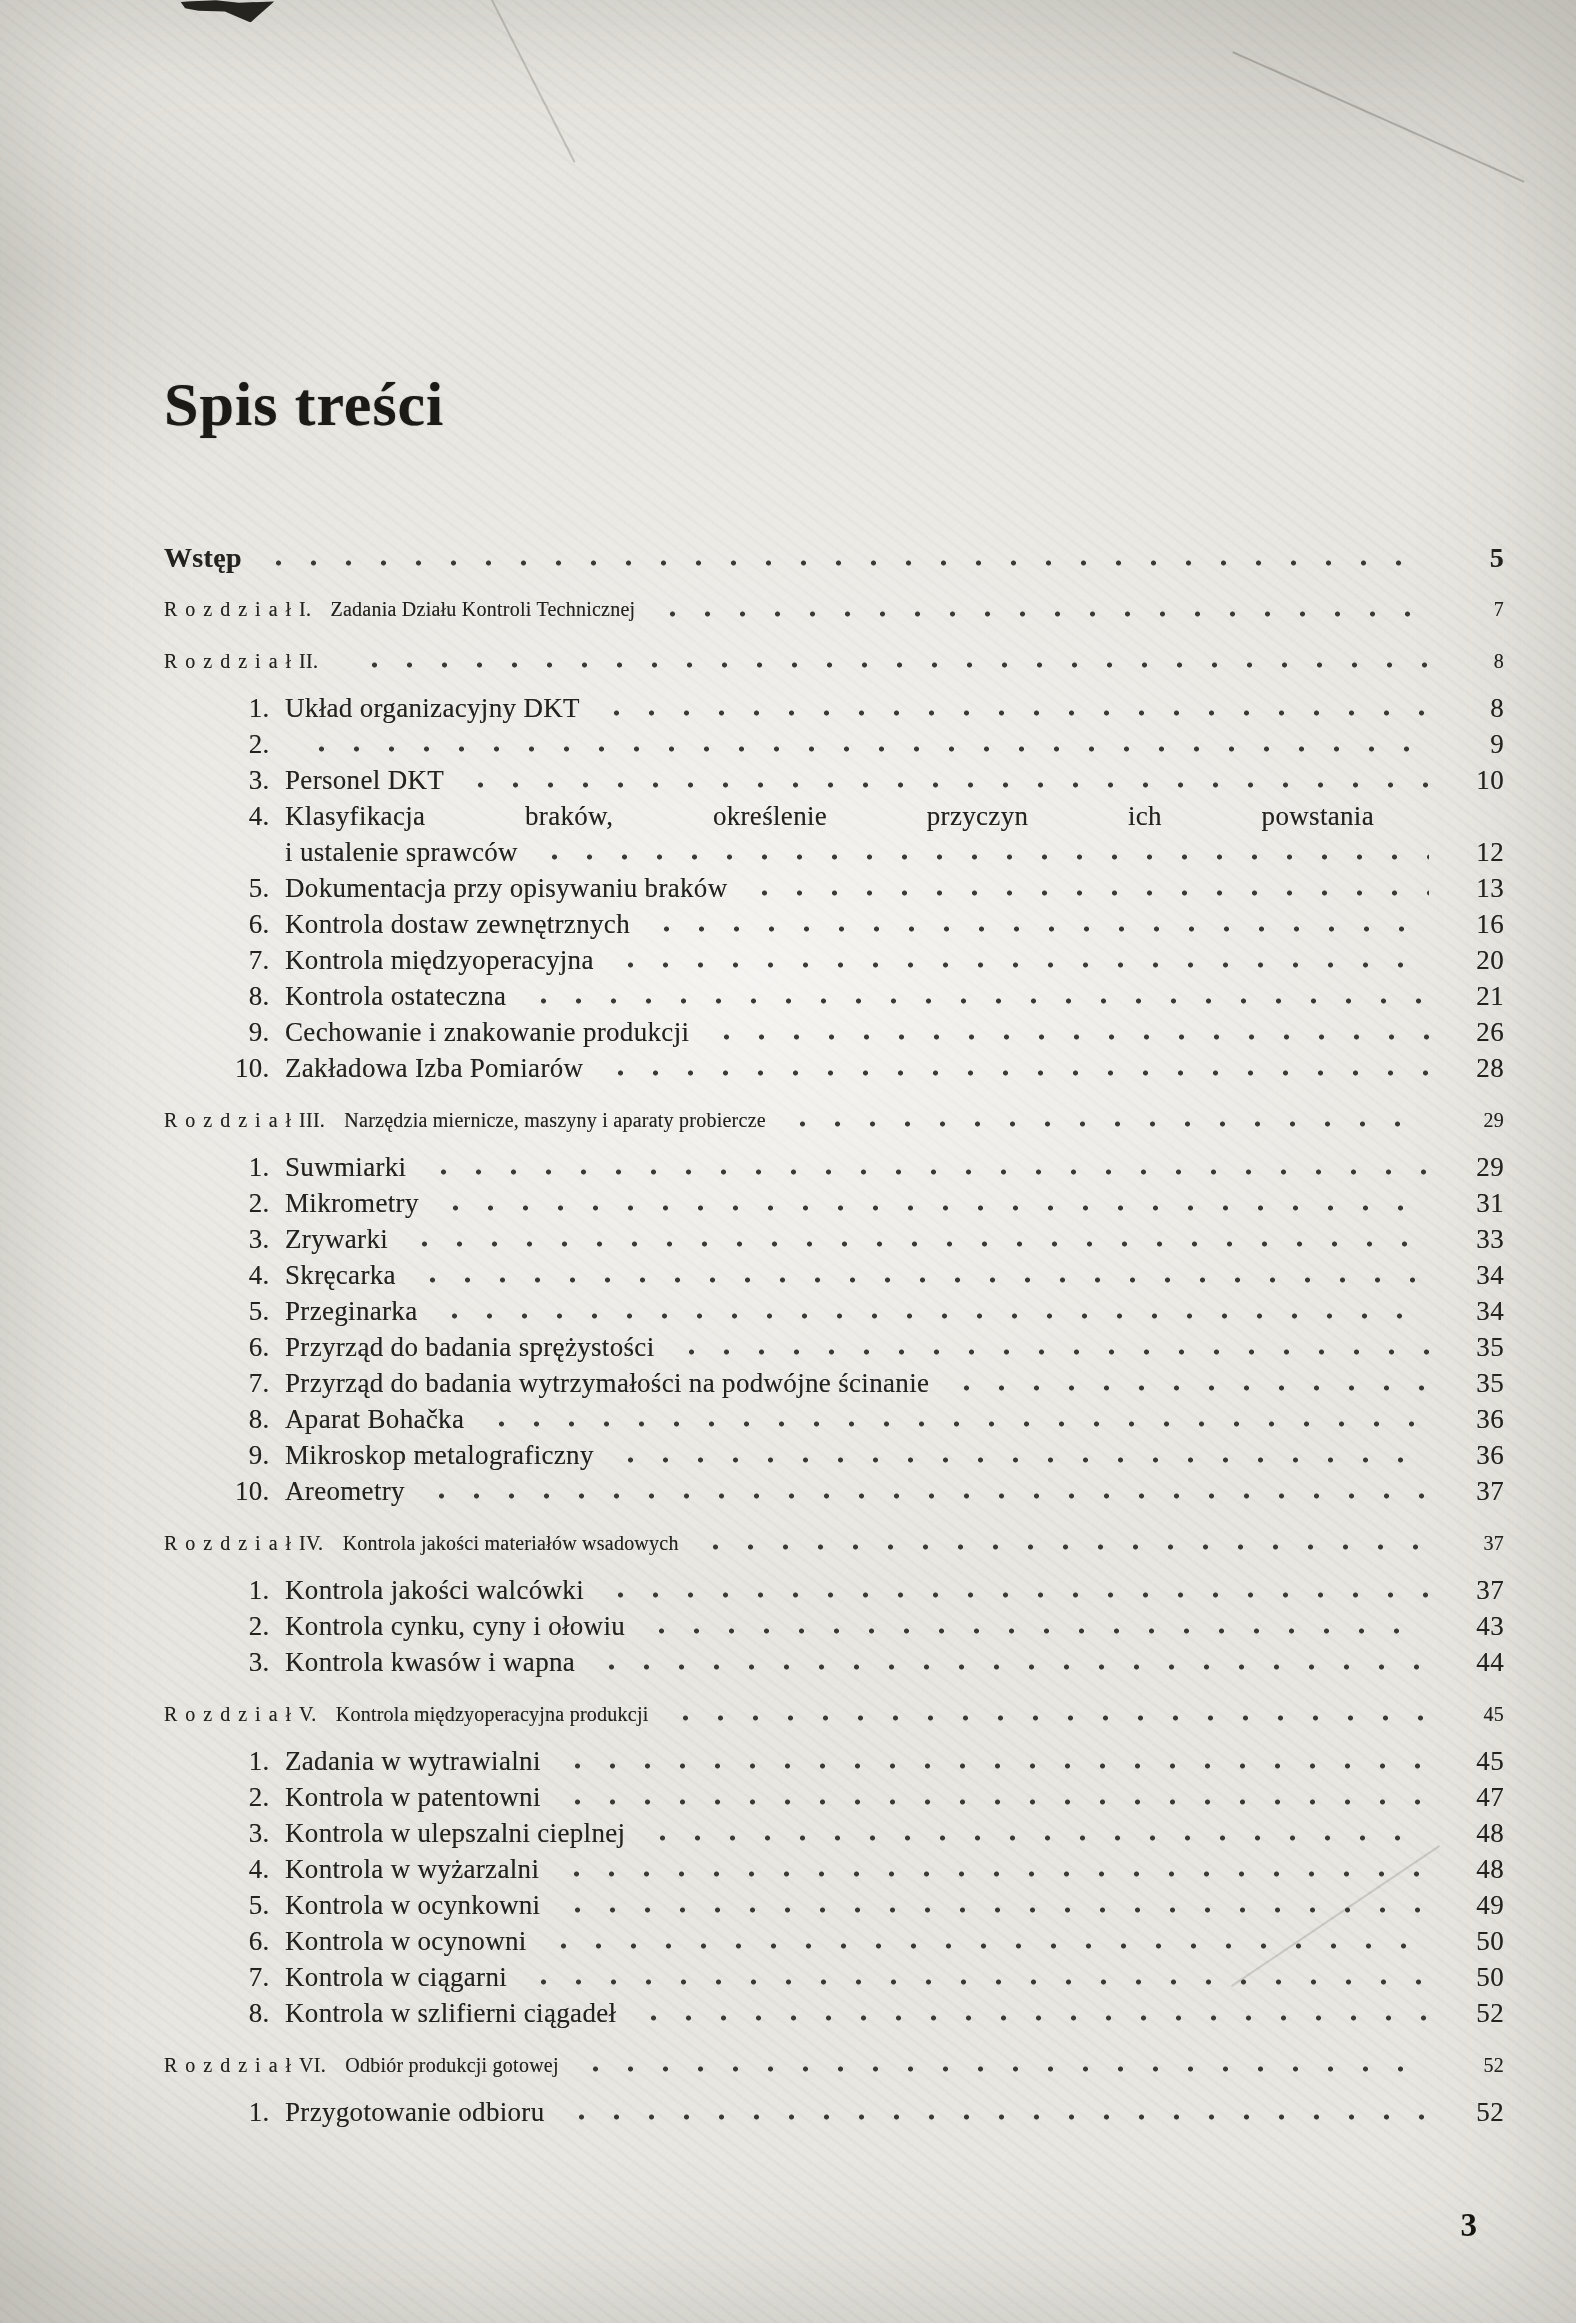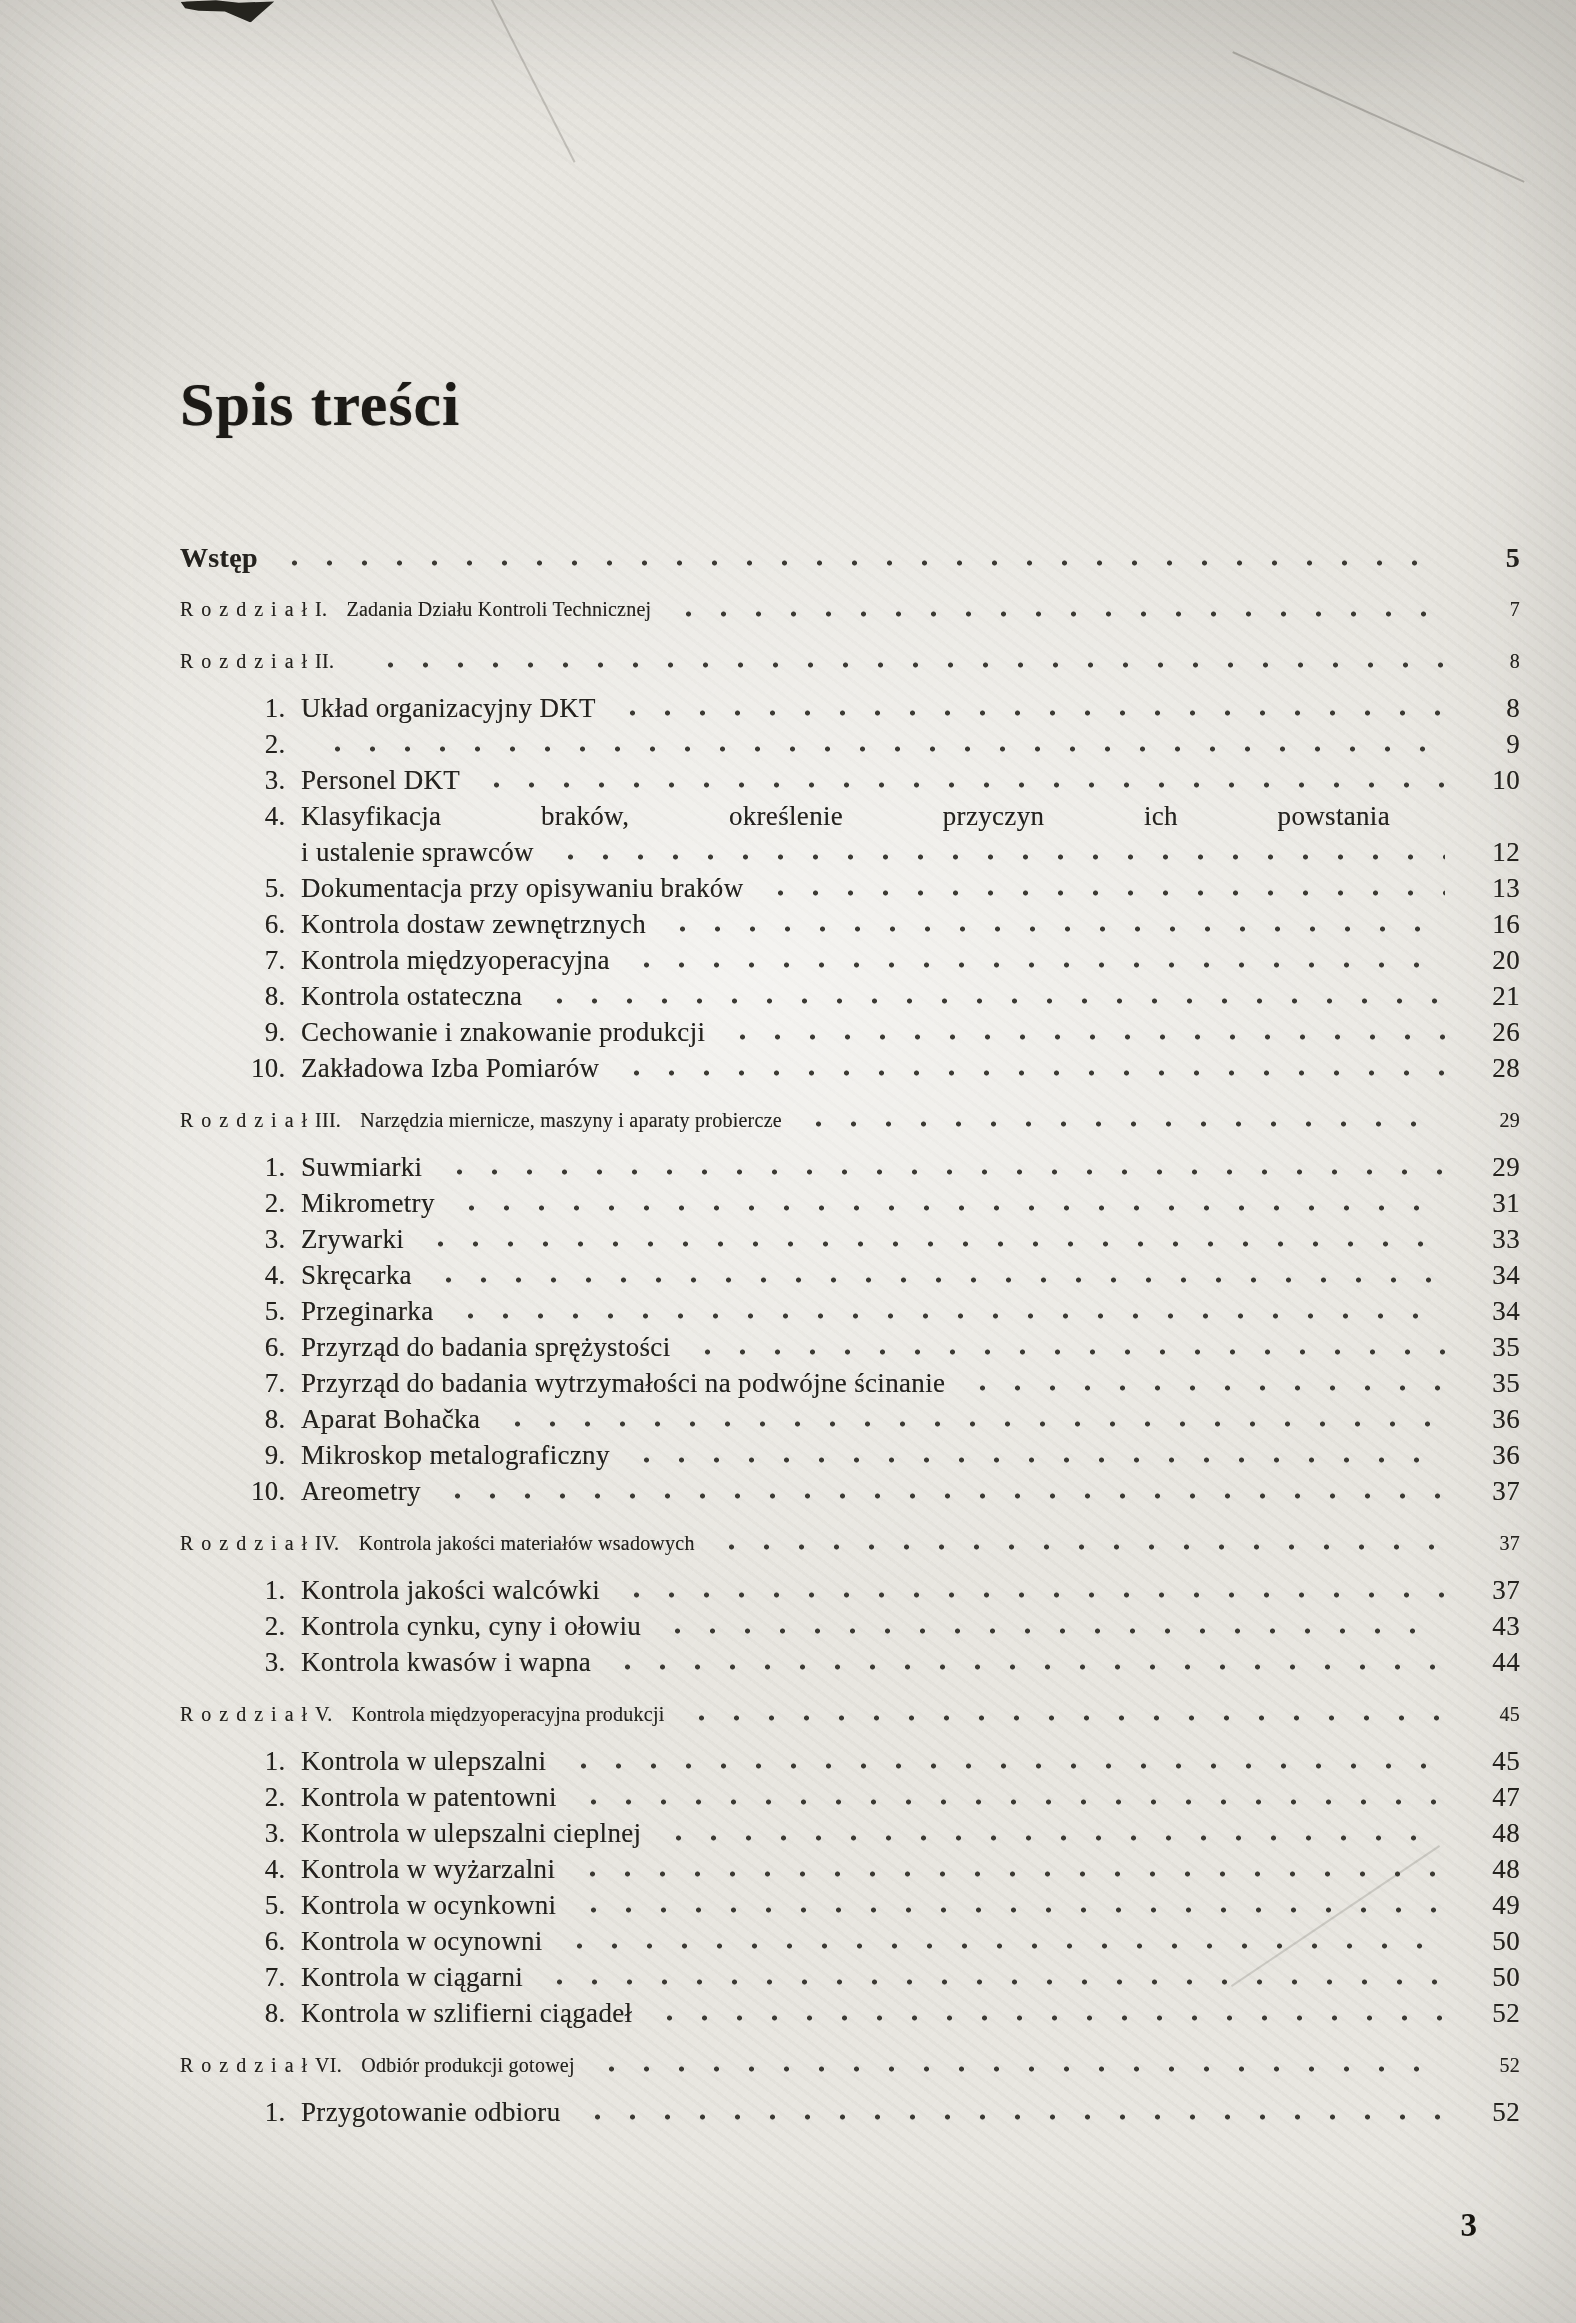--- a/index.html
+++ b/index.html
@@ -37,21 +37,21 @@
   }
   .artifact-scratch-2 {
     left: 406px; top: 58px; width: 232px; height: 1.9px;
     background: rgba(92,90,82,0.28); transform: rotate(63deg);
   }
   .artifact-scratch-3 {
     right: 116px; bottom: 406px; width: 251px; height: 1.9px;
     background: rgba(92,90,82,0.22); transform: rotate(-34deg);
   }
   .content {
-    position: absolute; left: 180px; top: 369px; width: 1340px;
+    position: absolute; left: 164px; top: 369px; width: 1340px;
   }
   .title {
     font-size: 62px; font-weight: bold; letter-spacing: 1px;
     color: #1c1a16;
     text-shadow: 0 0 1px rgba(28,26,22,0.55);
   }
   .toc { margin-top: 100px; }
   .row {
     display: flex; align-items: baseline;
     font-size: 27px; line-height: 36px;
@@ -274,21 +274,21 @@
         </div>
         <div class="row chapter">
           <span class="chap-word">Rozdział</span>
           <span class="chap-num">V.</span>
           <span class="entry-title">Kontrola międzyoperacyjna produkcji</span>
           <span class="leader"></span>
           <span class="pagenum">45</span>
         </div>
         <div class="row item">
           <span class="item-num">1.</span>
-          <span class="entry-title">Kontrola w ulepszalni</span>
+          <span class="entry-title">Zadania w wytrawialni</span>
           <span class="leader"></span>
           <span class="pagenum">45</span>
         </div>
         <div class="row item">
           <span class="item-num">2.</span>
           <span class="entry-title">Kontrola w patentowni</span>
           <span class="leader"></span>
           <span class="pagenum">47</span>
         </div>
         <div class="row item">

